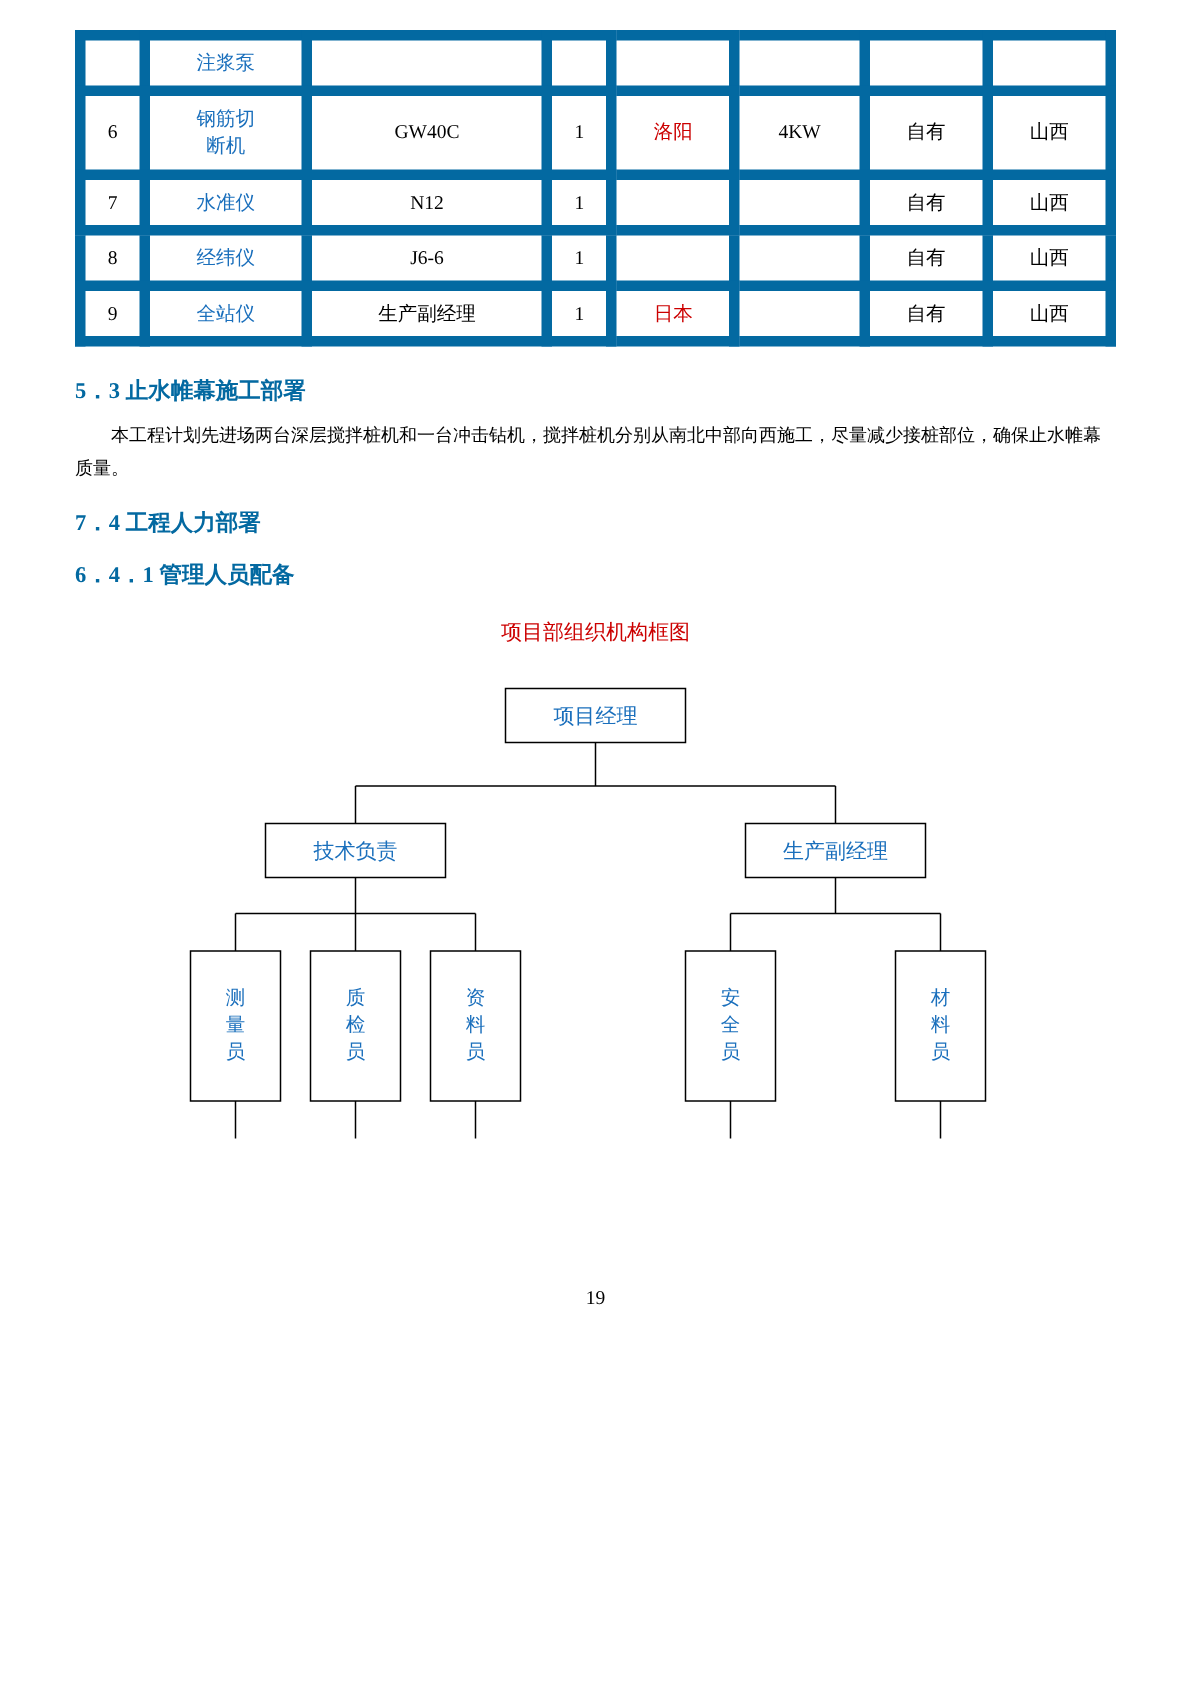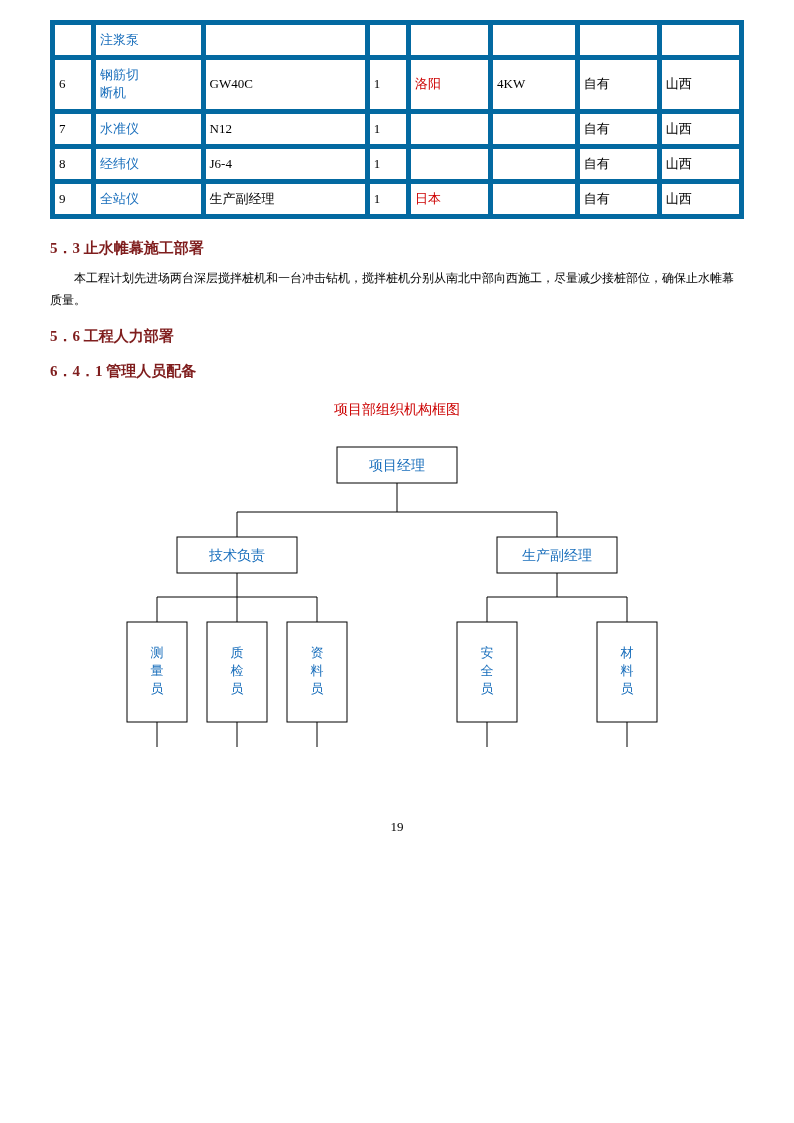--- a/index.html
+++ b/index.html
@@ -13,38 +13,39 @@
       padding: 20px 50px;
     }
 
     
     .equipment-table {
       width: 100%;
       border-collapse: collapse;
       margin-bottom: 20px;
     }
     .equipment-table td {
-      border: 5px solid #0369a1;
+      border: 7px solid #0369a1;
       padding: 6px 4px;
+      text-align: center;
       font-size: 13px;
       line-height: 1.4;
     }
     .equipment-table td.blue-text {
       color: #1a6fbc;
     }
     .equipment-table td.red-text {
       color: #cc0000;
     }
 
     
     .section-heading {
       font-size: 15px;
       font-weight: bold;
       margin: 16px 0 10px 0;
-      color: #7f1d1d;
+      color: #0369a1;
     }
 
     
     .paragraph {
       text-indent: 2em;
       line-height: 1.8;
       margin-bottom: 10px;
       font-size: 12px;
     }
 
@@ -59,21 +60,21 @@
       color: #cc0000;
       font-size: 14px;
       margin-bottom: 18px;
       text-align: left;
     }
 
     
     .page-number {
       text-align: center;
       font-size: 13px;
-      margin-top: 2px;
+      margin-top: 28px;
     }
 
     
     .org-svg {
       display: block;
       margin: 0 auto;
     }
   </style>
 </head>
 <body>
@@ -106,21 +107,21 @@
       <td>N12</td>
       <td>1</td>
       <td></td>
       <td></td>
       <td>自有</td>
       <td>山西</td>
     </tr>
     <tr>
       <td>8</td>
       <td class="blue-text">经纬仪</td>
-      <td>J6-4</td>
+      <td>J6-6</td>
       <td>1</td>
       <td></td>
       <td></td>
       <td>自有</td>
       <td>山西</td>
     </tr>
     <tr>
       <td>9</td>
       <td class="blue-text">全站仪</td>
       <td>生产副经理</td>
@@ -134,21 +135,21 @@
 </table>
 
 <div class="section-heading">
   <span>5．3  止水帷幕施工部署</span>
 </div>
 <div class="paragraph">
   <span>本工程计划先进场两台深层搅拌桩机和一台冲击钻机，搅拌桩机分别从南北中部向西施工，尽量减少接桩部位，确保止水帷幕质量。</span>
 </div>
 
 <div class="section-heading">
-  <span>5．6  工程人力部署</span>
+  <span>7．4  工程人力部署</span>
 </div>
 
 <div class="section-heading">
   <span>6．4．1 管理人员配备</span>
 </div>
 
 <div class="org-chart-container">
   <div class="org-title">
     <span>项目部组织机构框图</span>
   </div>

